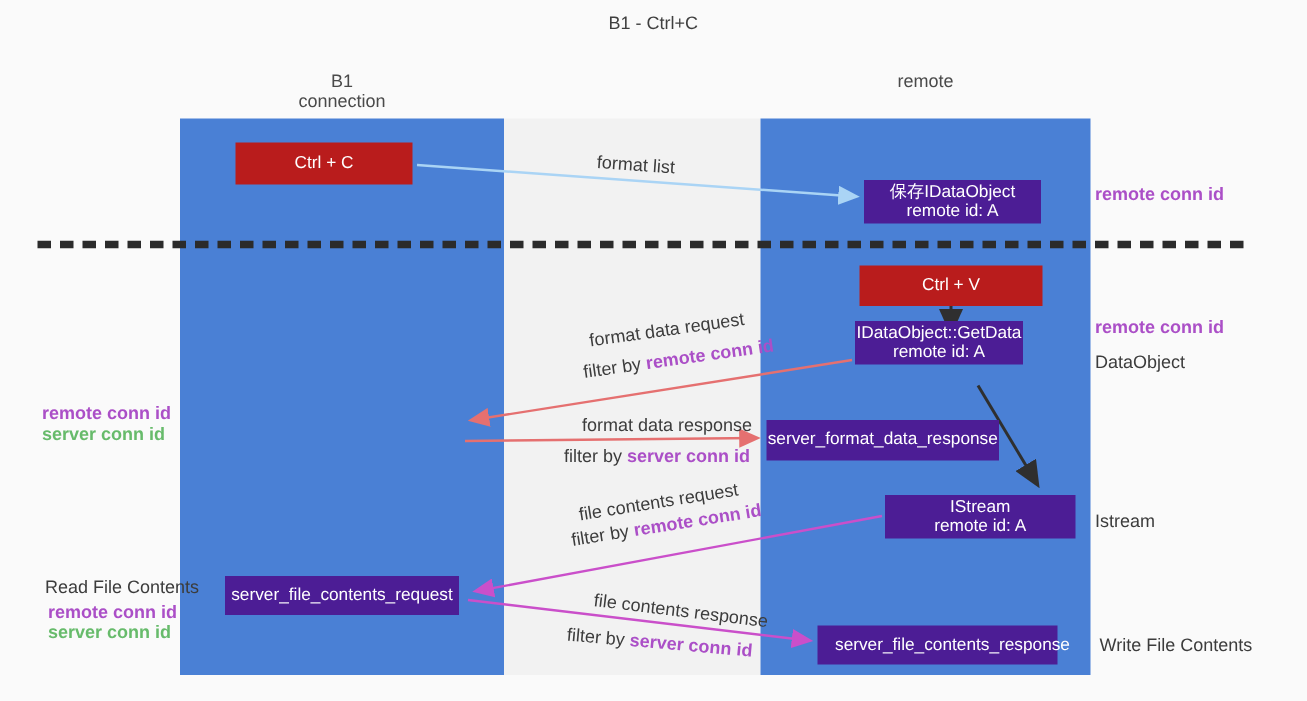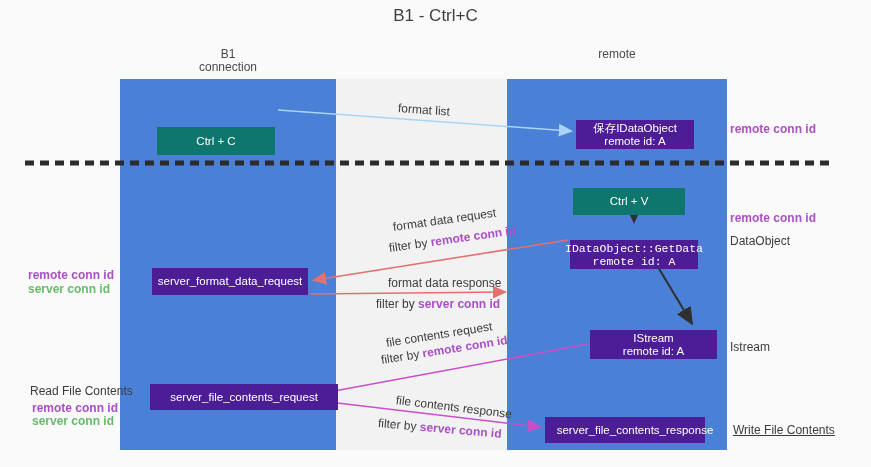--- a/index.html
+++ b/index.html
@@ -3,34 +3,34 @@
 <meta charset="utf-8">
 <style>
   html,body { margin:0; padding:0; }
   .stage {
     position:relative; width:871px; height:467px;
     background:#fafafa; overflow:hidden;
     font-family:"Liberation Sans", sans-serif;
     color:#3c3c3c;
   }
   .mid-strip { position:absolute; left:336px; top:79px; width:171px; height:371px; background:#f2f2f2; }
-  .title { position:absolute; left:0; top:6px; width:100%; text-align:center; font-size:17px; line-height:19px; color:#3f3f3f; }
+  .title { position:absolute; left:0; top:6px; width:100%; text-align:center; font-size:12px; line-height:19px; color:#3f3f3f; }
   .col-header { position:absolute; top:48px; text-align:center; font-size:12px; line-height:13px; color:#4a4a4a; }
   .col-header.left { left:120px; width:216px; }
   .col-header.right { left:507px; width:220px; }
   .column { position:absolute; top:79px; height:371px; background:#4a80d5; }
   .column.left { left:120px; width:216px; }
   .column.right { left:507px; width:220px; }
   svg.overlay { position:absolute; left:0; top:0; width:871px; height:467px; pointer-events:none; }
   .box {
     position:absolute; color:#ffffff; font-size:11.5px; line-height:13px;
     display:flex; flex-direction:column; align-items:center; justify-content:center;
     text-align:center; box-sizing:border-box;
   }
-  .box.green  { background:#0f766e;margin-top:32px; }
+  .box.green  { background:#b91c1c; }
   .box.orange { background:#4c1d95; }
   .lbl { position:absolute; font-size:12px; white-space:nowrap; color:#3c3c3c; transform-origin:left center; }
   .purple { color:#ab4fc7; font-weight:bold; }
   .greenlbl { color:#67bb6b; font-weight:bold; }
   .plain { color:#3c3c3c; font-weight:normal; }
 </style>
 </head>
 <body>
 
 <div class="stage">
@@ -79,40 +79,40 @@
 
   <div class="box green" style="left:157px; top:95px; width:118px; height:28px;">
     <span>Ctrl + C</span>
   </div>
 
   <div class="box orange" style="left:576px; top:120px; width:118px; height:29px;">
     <span>保存IDataObject</span>
     <span>remote id: A</span>
   </div>
 
-  <div class="box green" style="left:573px; top:156px; width:112px; height:27px;">
+  <div class="box green" style="left:573px; top:177px; width:122px; height:27px;">
     <span>Ctrl + V</span>
   </div>
 
-  <div class="box orange" style="left:570px; top:240px; width:128px; height:29px;font-family:Liberation Mono, monospace;">
+  <div class="box orange" style="left:570px; top:214px; width:112px; height:29px;">
     <span>IDataObject::GetData</span>
     <span>remote id: A</span>
   </div>
 
-  <div class="box orange" style="left:152px; top:268px; width:156px; height:27px;">
-    <span>server_format_data_request</span>
+
+  <div class="box orange" style="left:511px; top:280px; width:155px; height:27px;">
+    <span>server_format_data_response</span>
   </div>
-
 
   <div class="box orange" style="left:590px; top:330px; width:127px; height:29px;">
     <span>IStream</span>
     <span>remote id: A</span>
   </div>
 
-  <div class="box orange" style="left:150px; top:384px; width:188px; height:26px;">
+  <div class="box orange" style="left:150px; top:384px; width:156px; height:26px;">
     <span>server_file_contents_request</span>
   </div>
 
   <div class="box orange" style="left:545px; top:417px; width:160px; height:26px;padding-left:20px;">
     <span>server_file_contents_response</span>
   </div>
 
   <div class="lbl" style="left:398px; top:101px; transform:rotate(4deg);">format list</div>
 
   <div class="lbl" style="left:393px; top:220px; transform:rotate(-8deg);">format data request</div>
@@ -132,21 +132,21 @@
 
   <div class="lbl" style="left:396px; top:393px; transform:rotate(7deg);">file contents response</div>
   <div class="lbl" style="left:378px; top:416px; transform:rotate(5deg);">
     <span class="plain">filter by </span><span class="purple">server conn id</span>
   </div>
 
   <div class="lbl purple" style="left:730px; top:122px;">remote conn id</div>
   <div class="lbl purple" style="left:730px; top:211px;">remote conn id</div>
   <div class="lbl" style="left:730px; top:234px;">DataObject</div>
   <div class="lbl" style="left:730px; top:340px;">Istream</div>
-  <div class="lbl" style="left:733px; top:423px;text-decoration:underline;">Write File Contents</div>
+  <div class="lbl" style="left:733px; top:423px;">Write File Contents</div>
 
   <div class="lbl purple" style="left:28px; top:268px;">remote conn id</div>
   <div class="lbl greenlbl" style="left:28px; top:282px;">server conn id</div>
   <div class="lbl" style="left:30px; top:384px;">Read File Contents</div>
   <div class="lbl purple" style="left:32px; top:401px;">remote conn id</div>
   <div class="lbl greenlbl" style="left:32px; top:414px;">server conn id</div>
 
 </div>
 
 </body></html>

